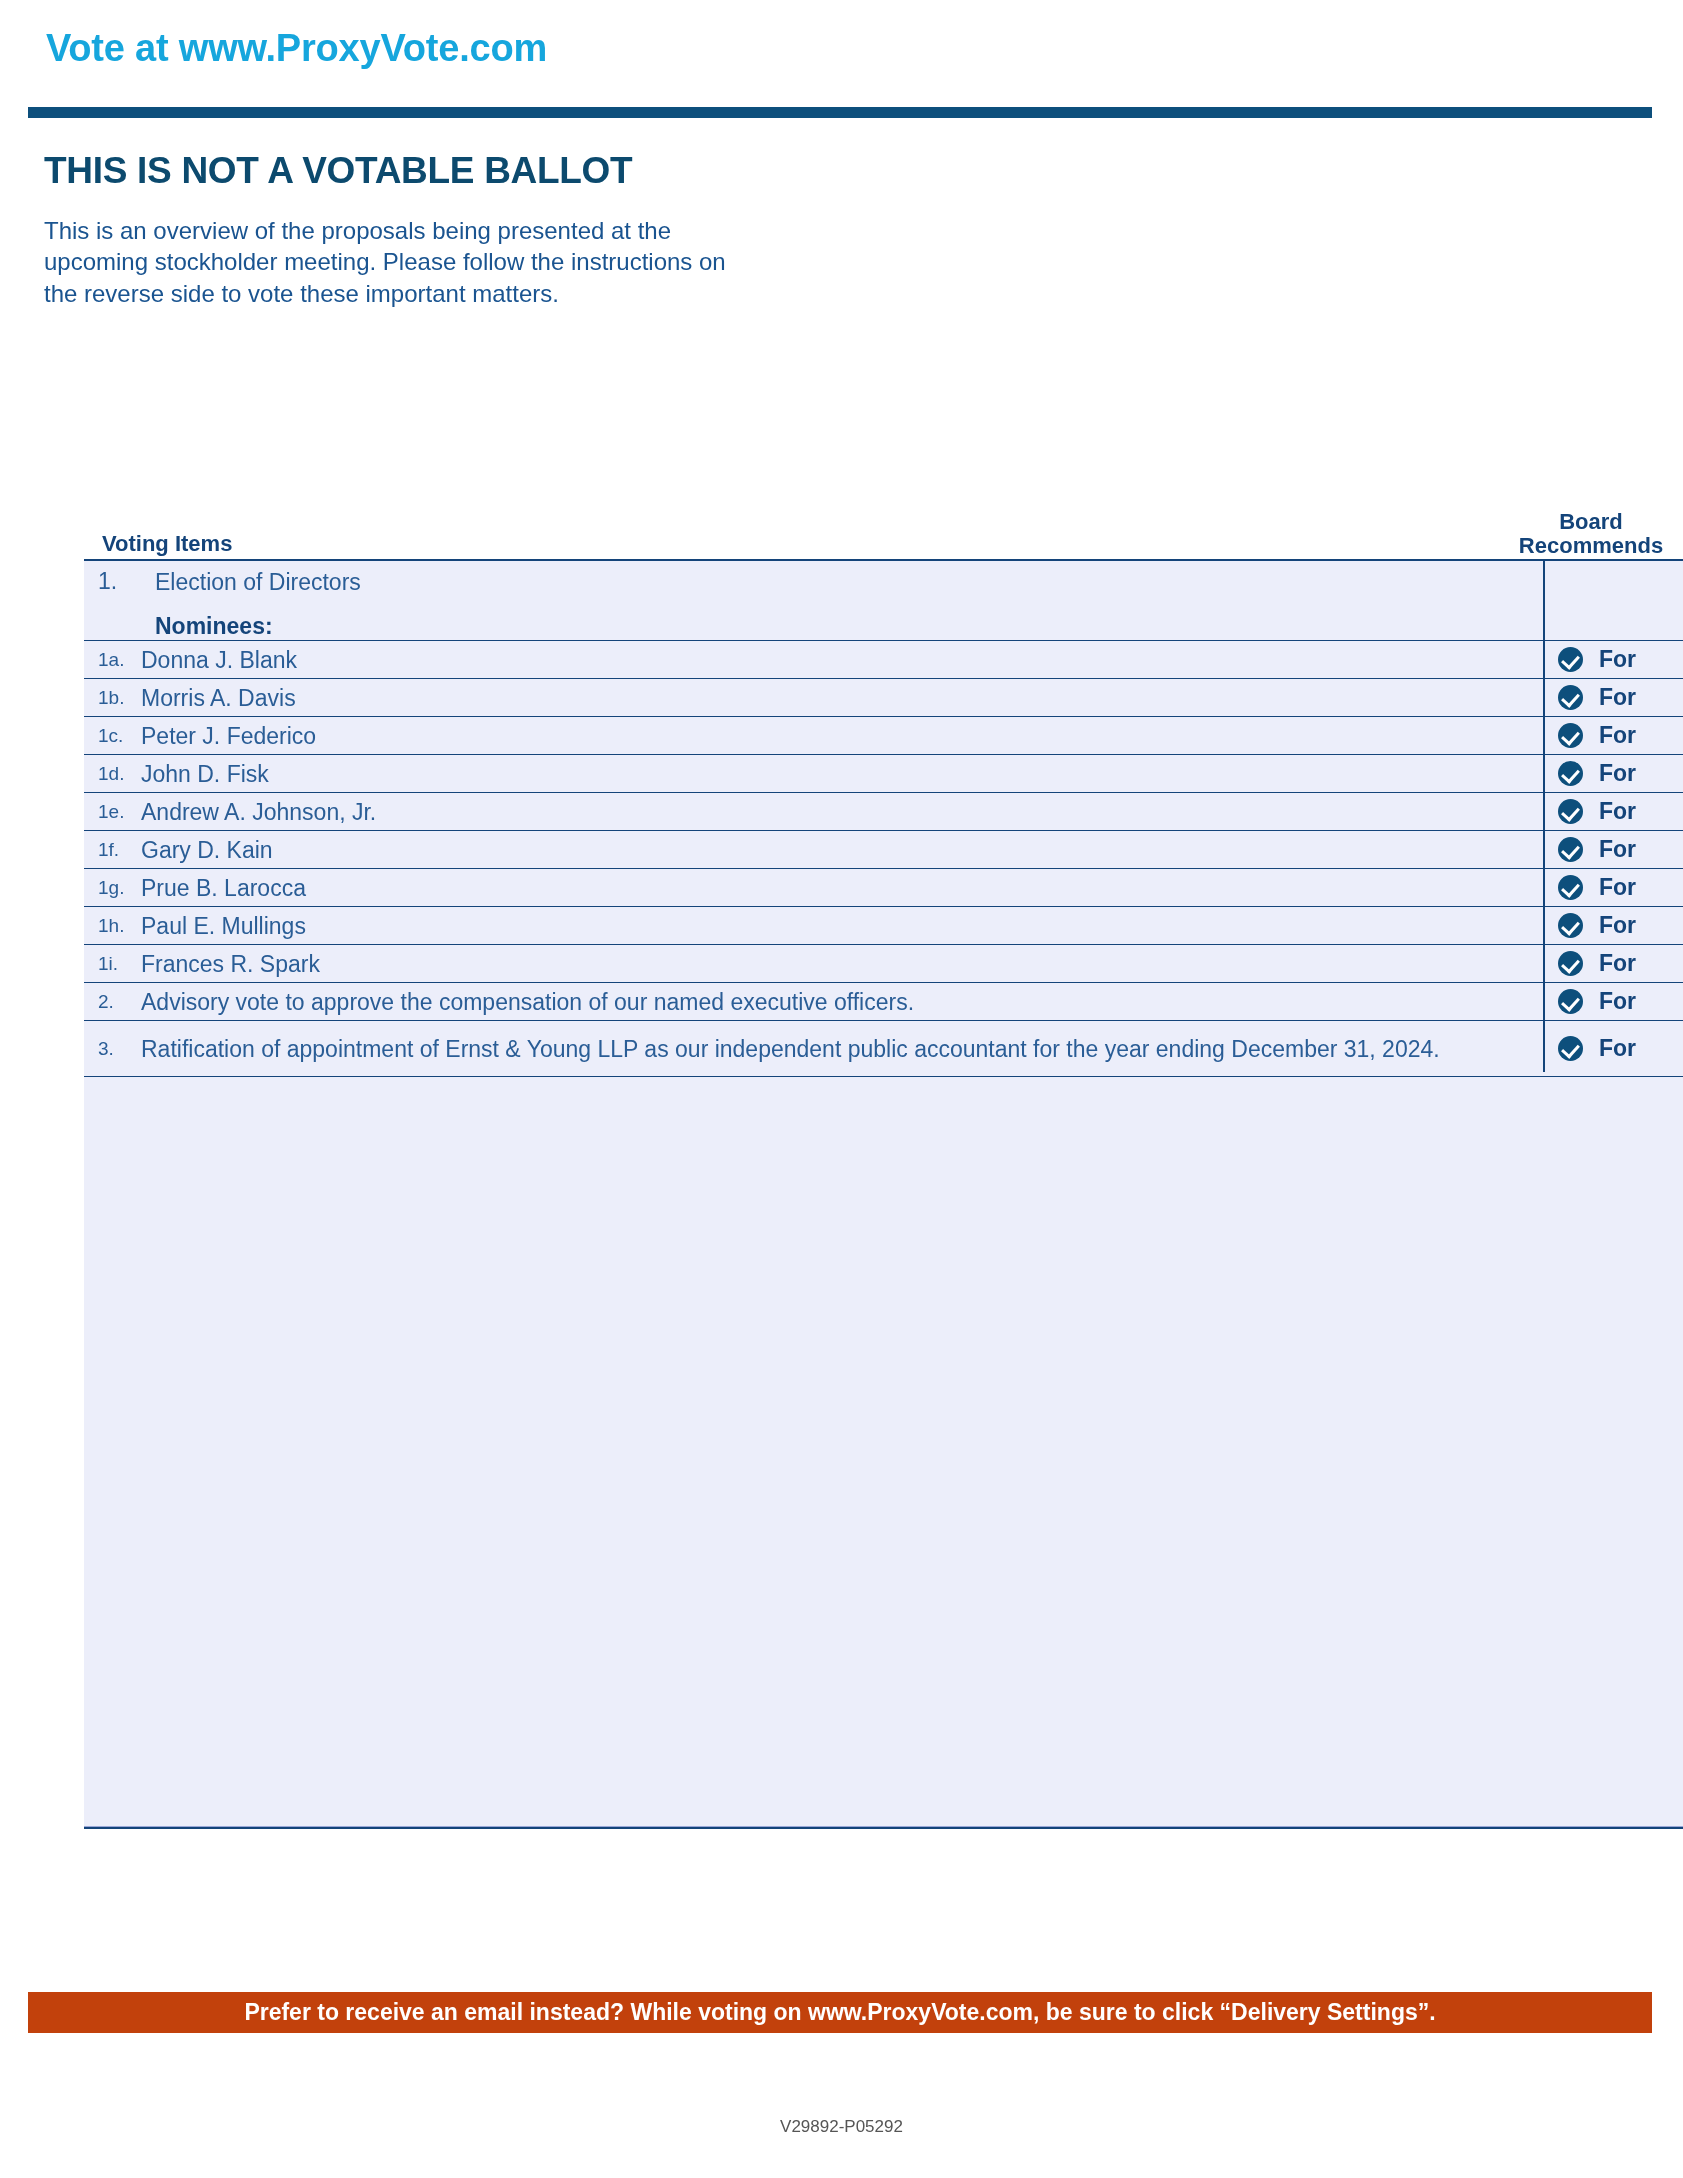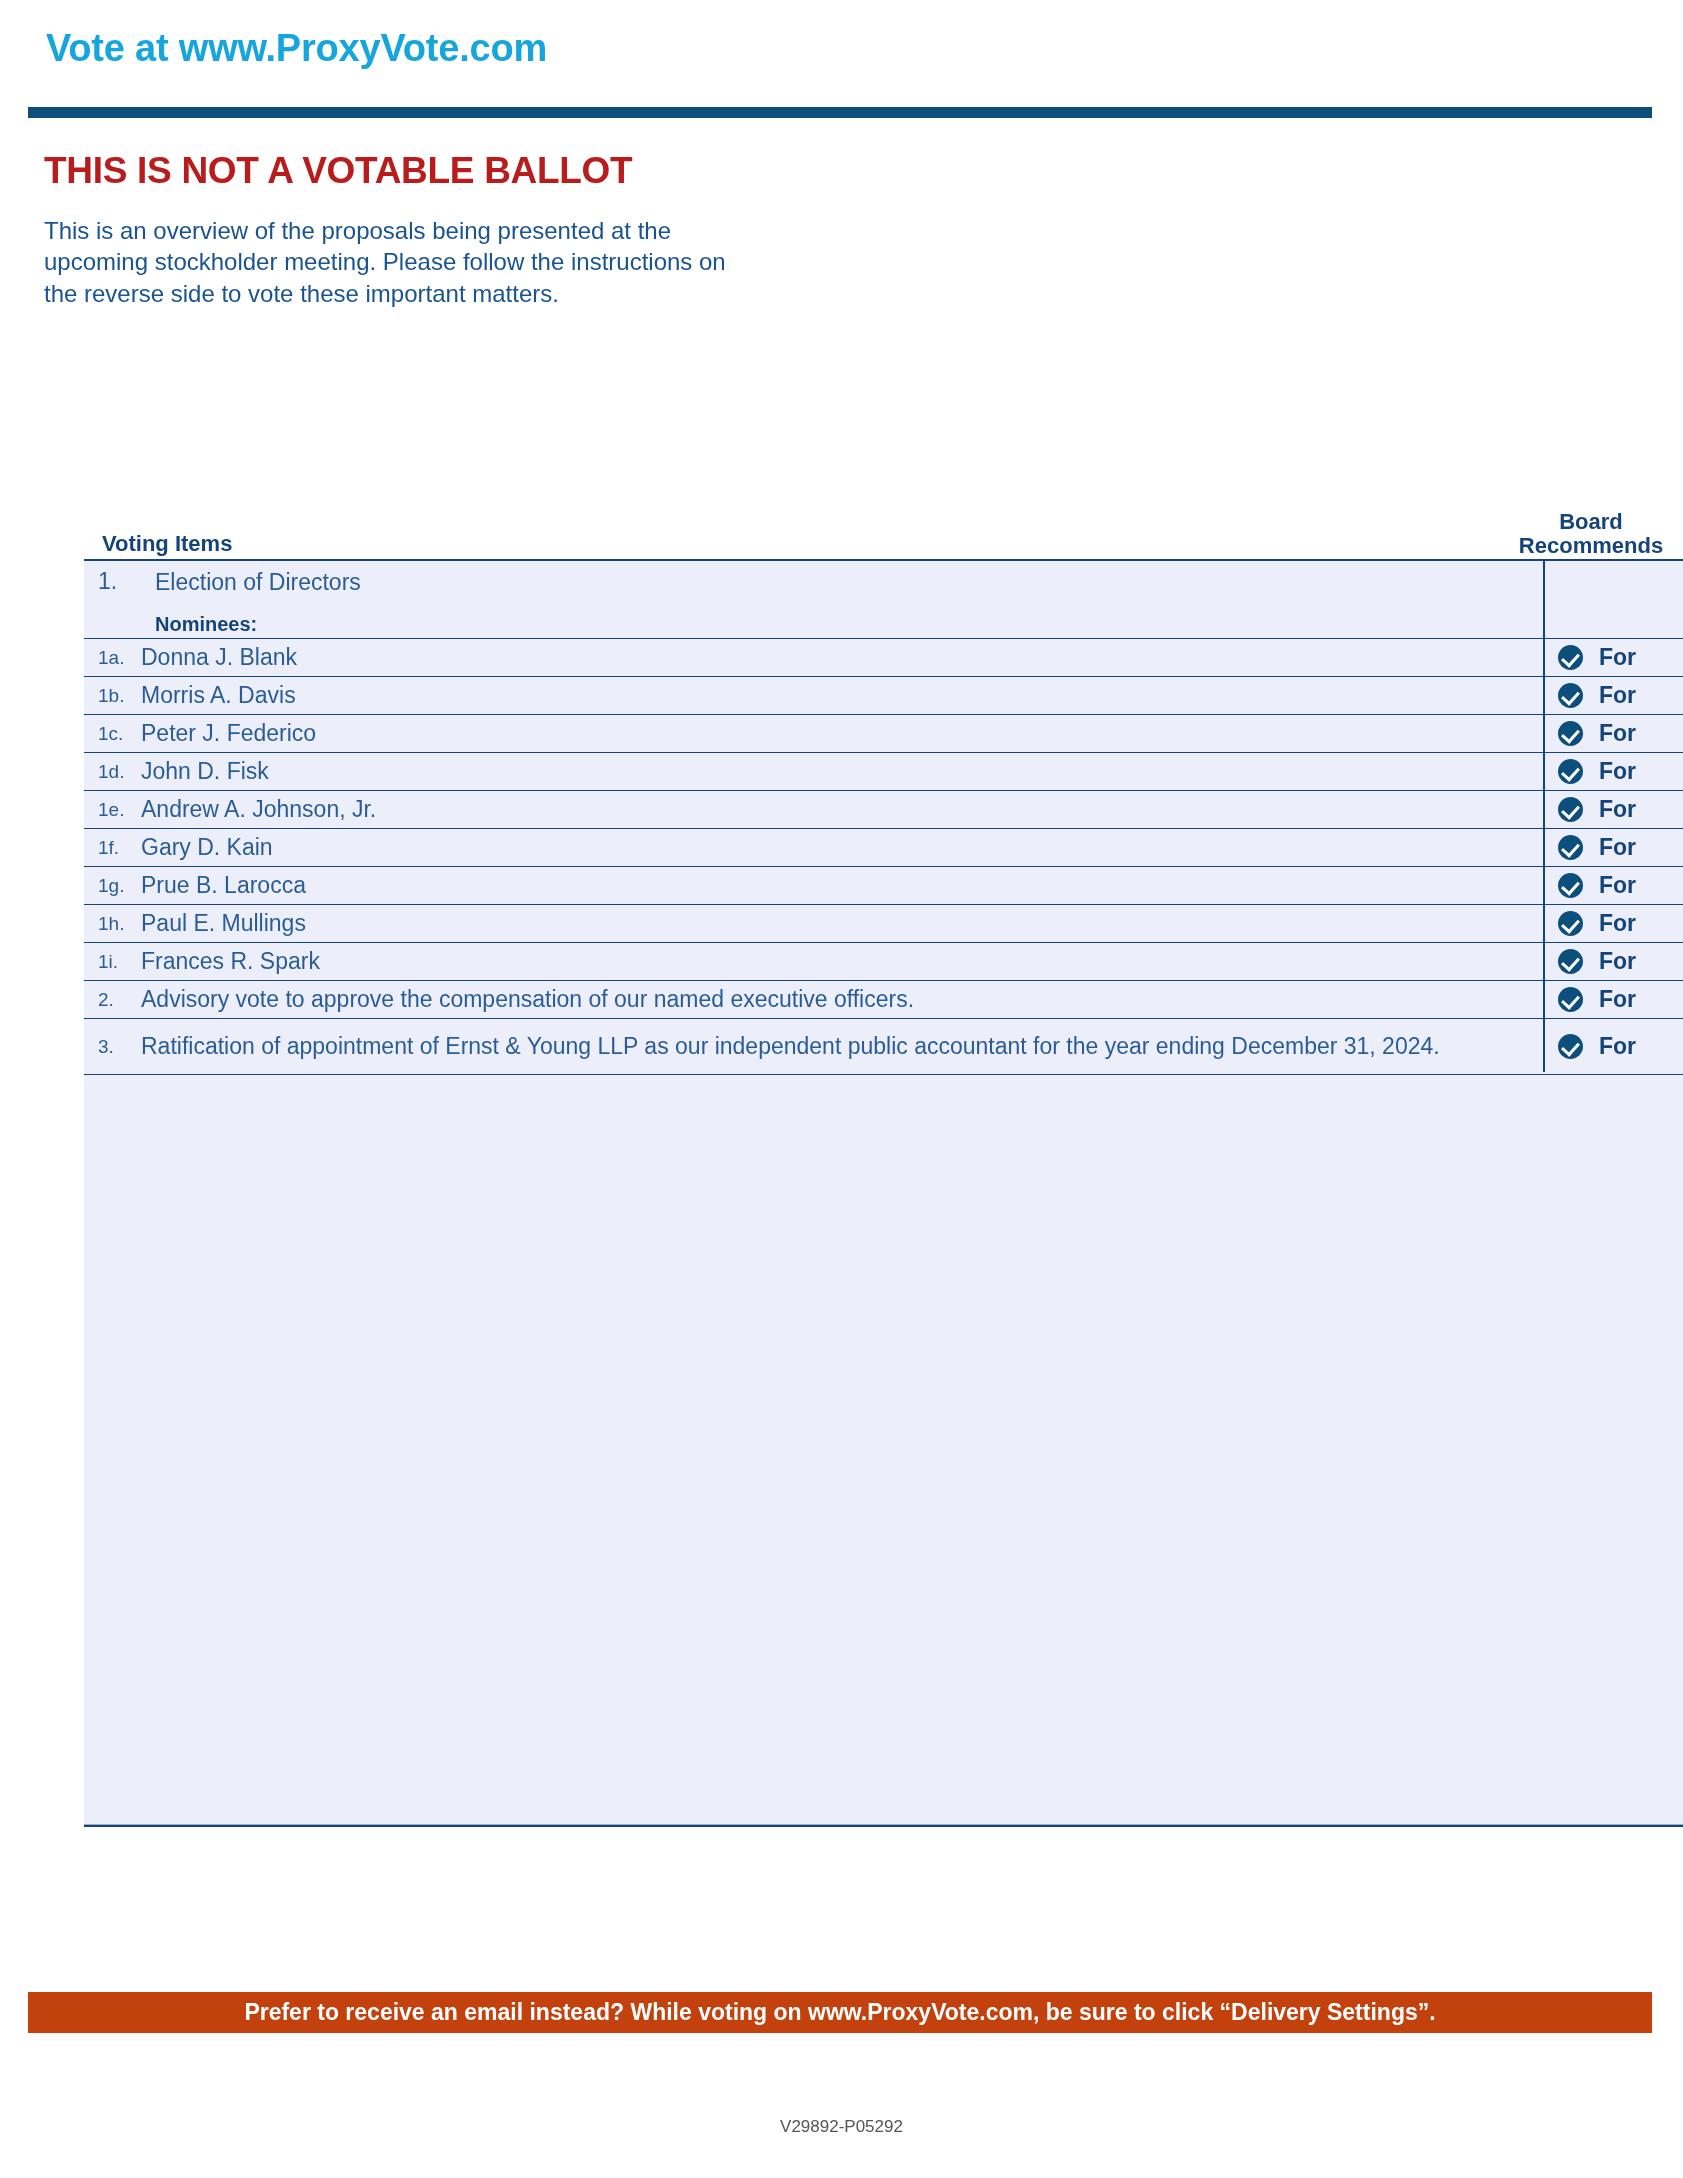--- a/index.html
+++ b/index.html
@@ -43,21 +43,21 @@
   
   .intro {
     position: absolute;
     left: 44px;
     top: 150px;
     width: 1089px;
   }
   .intro-title {
     font-size: 37px;
     font-weight: bold;
-    color: #b91c1c;
+    color: #0c4a6e;
     letter-spacing: -0.3px;
     line-height: 1.15;
     margin: 0 0 22px 0;
     white-space: nowrap;
   }
   .intro-body {
     font-size: 24px;
     line-height: 1.33;
     color: #1a5490;
     font-weight: normal;
@@ -143,21 +143,21 @@
     box-sizing: border-box;
   }
 
   .stacked { display: block; padding-top: 7px; }
   .stacked .line1 {
     font-size: 23px;
     color: #2a5d96;
     margin-bottom: 16px;
   }
   .stacked .line2 {
-    font-size: 20px;
+    font-size: 23px;
     font-weight: bold;
     color: #14447a;
   }
   .hdr-num {
     position: absolute;
     left: 14px;
     top: 7px;
     font-size: 23px;
     color: #2a5d96;
   }

